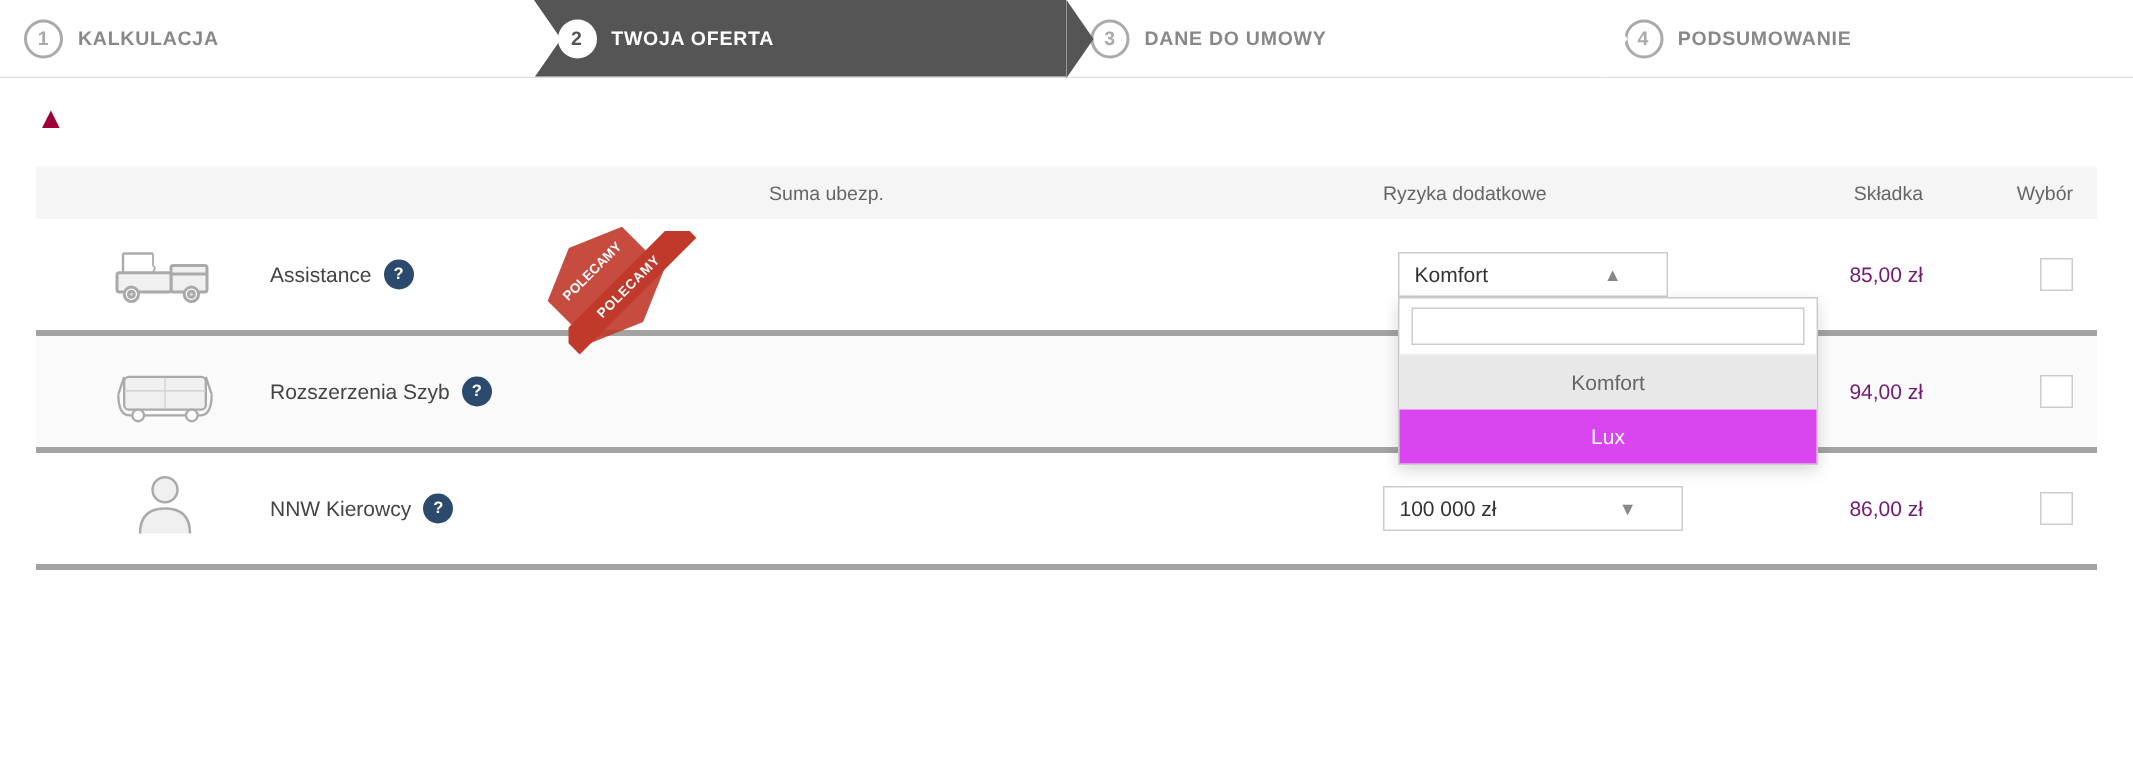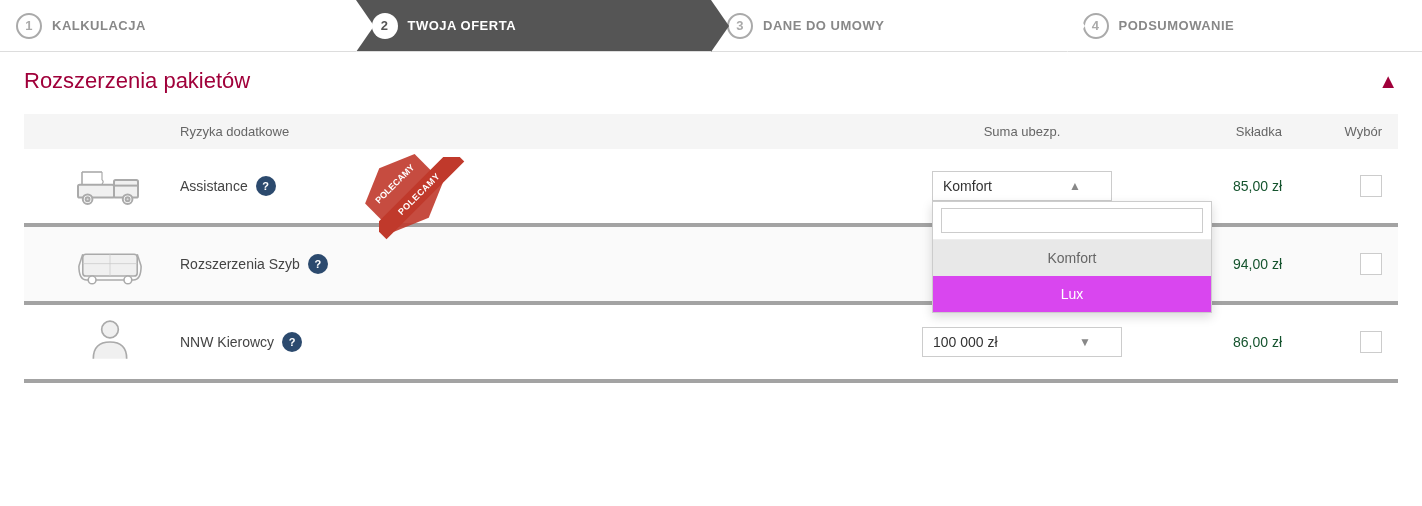--- a/index.html
+++ b/index.html
@@ -145,21 +145,21 @@
       font-size: 11px;
       font-weight: bold;
       display: inline-flex;
       align-items: center;
       justify-content: center;
       cursor: pointer;
       flex-shrink: 0;
     }
 
     .row-sum { text-align: center; color: #444; }
-    .row-price { text-align: right; color: #14532d; font-size: 14px; }
+    .row-price { text-align: right; color: #701a75; font-size: 14px; }
     .row-select { display: flex; justify-content: flex-end; align-items: center; }
 
     .checkbox-placeholder {
       width: 22px;
       height: 22px;
       border: 1px solid #ccc;
       background: #fff;
     }
 
     
@@ -253,30 +253,29 @@
   </div>
   <div class="wizard-step inactive" style="border-right: none;">
     <div class="circle">4</div>
     <span>PODSUMOWANIE</span>
   </div>
 </div>
 
 <div class="page-content">
 
   <div class="section-header">
-    <h2 class="section-title">Rozszerzenia pakietów</h2>
     <span class="chevron-up">▲</span>
   </div>
 
   <div class="table-container">
 
     <div class="table-header">
       <div class="col"></div>
+      <div class="col center">Suma ubezp.</div>
       <div class="col">Ryzyka dodatkowe</div>
-      <div class="col center">Suma ubezp.</div>
       <div class="col right">Składka</div>
       <div class="col right">Wybór</div>
     </div>
 
     <div class="table-row" style="position:relative; background:#fff;">
       <div class="row-icon">
 
         <svg class="icon-tow-truck" viewBox="0 0 100 55" fill="none" stroke="#999" stroke-width="2.5">
 
           <rect x="55" y="20" width="30" height="22" rx="2" fill="#f0f0f0" stroke="#aaa"></rect>

